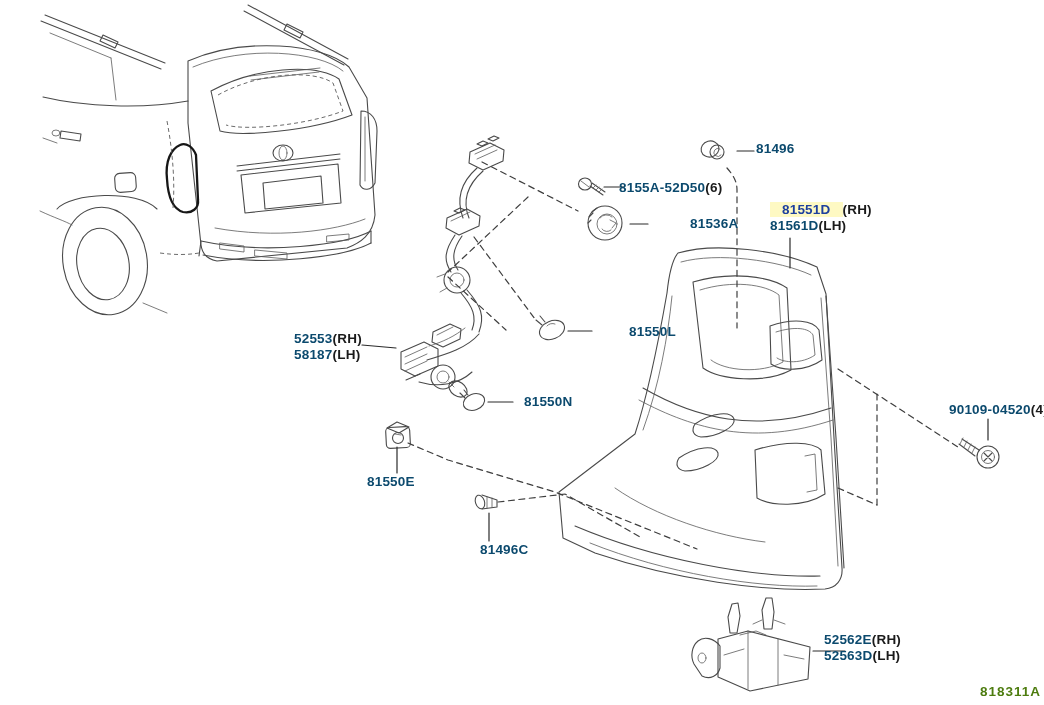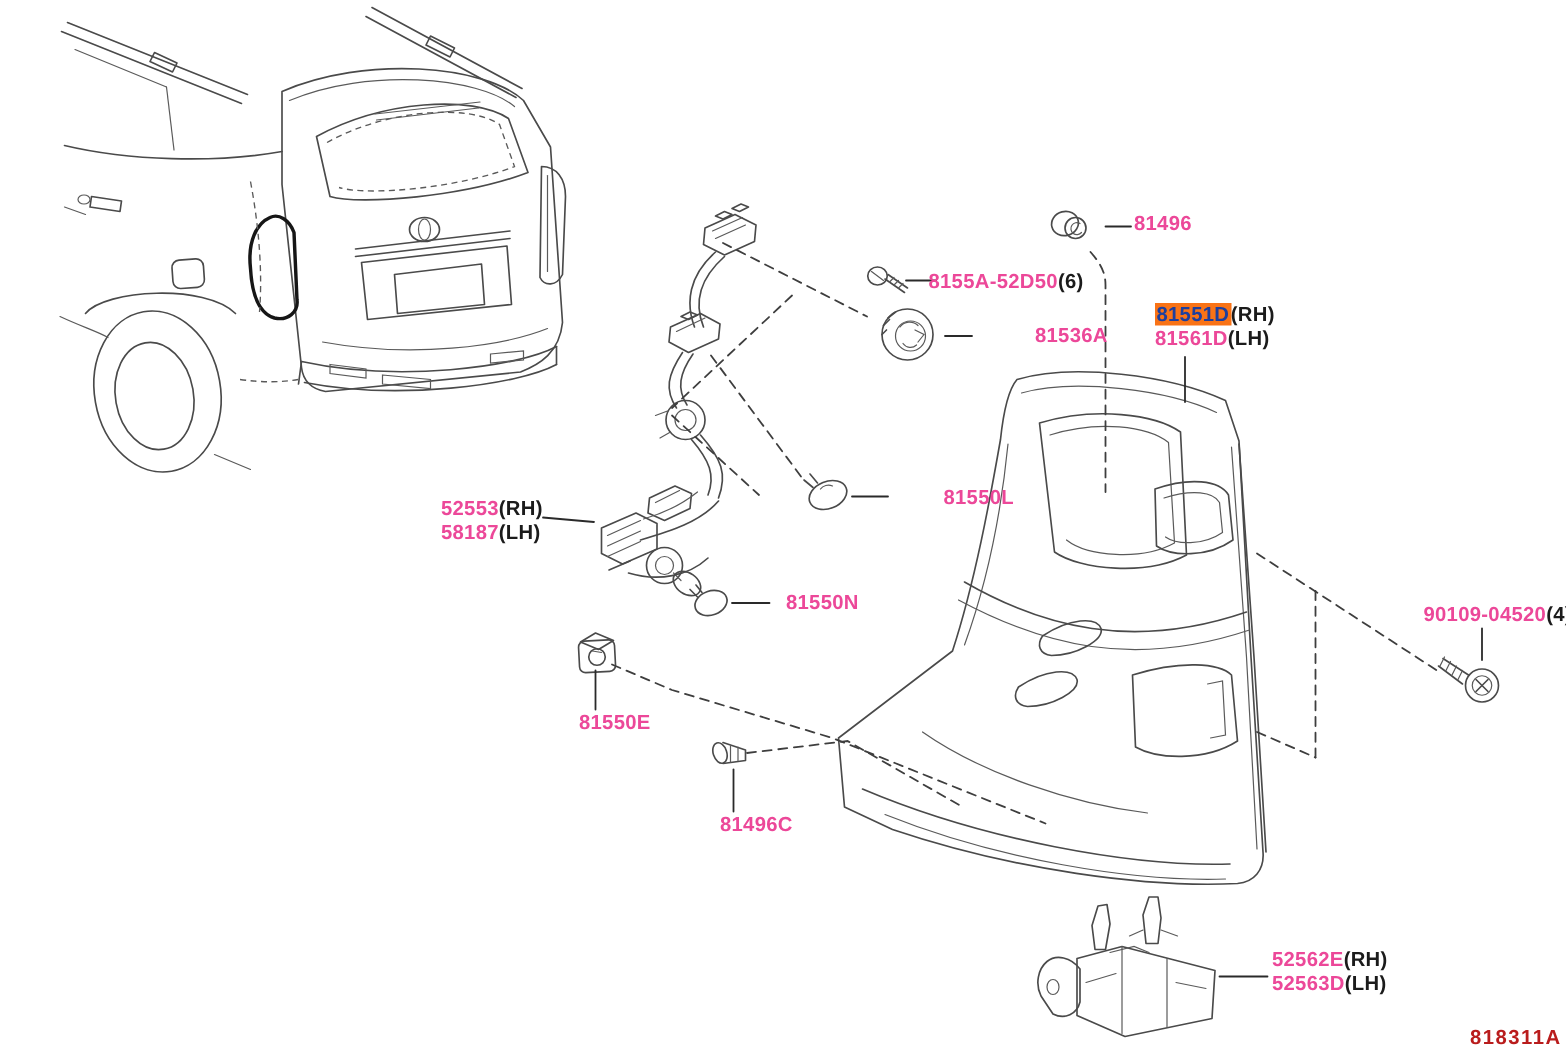--- a/index.html
+++ b/index.html
@@ -5,25 +5,25 @@
   html,body{margin:0;padding:0;background:#fff;}
   #stage{
     position:relative;width:1044px;height:705px;background:#ffffff;overflow:hidden;
     font-family:"Liberation Sans","DejaVu Sans",sans-serif;
   }
   #art{position:absolute;left:0;top:0;}
   .lbl{
     position:absolute;font-size:13.5px;font-weight:bold;line-height:15.5px;
     color:#1b1b1b;white-space:nowrap;letter-spacing:0.2px;cursor:pointer;
   }
-  .lbl .num{color:#ec4899;}
+  .lbl .num{color:#0c4a6e;}
   .lbl .sfx{color:#1b1b1b;font-weight:bold;}
-  .lbl .num.hl{background:#f97316;color:#1d3f9e;padding:0 1px;}
+  .lbl .num.hl{background:#fef9c3;color:#1d3f9e;padding:0 12px;}
   .code{
-    position:absolute;font-size:13.5px;font-weight:bold;color:#b91c1c;letter-spacing:1px;
+    position:absolute;font-size:13.5px;font-weight:bold;color:#4d7c0f;letter-spacing:1px;
   }
   svg .ln{stroke:#4a4a4a;stroke-width:1.1;fill:none;stroke-linecap:round;stroke-linejoin:round;}
   svg .thin{stroke:#5a5a5a;stroke-width:0.8;fill:none;stroke-linecap:round;}
   svg .dk{stroke:#161616;stroke-width:2.3;fill:none;stroke-linejoin:round;}
   svg .dash{stroke:#3e3e3e;stroke-width:1.2;fill:none;stroke-dasharray:6 4.5;stroke-linecap:round;}
   svg .dash2{stroke:#5a5a5a;stroke-width:0.9;fill:none;stroke-dasharray:4 3;}
   svg .ldr{stroke:#2a2a2a;stroke-width:1.2;fill:none;stroke-linecap:round;}
 </style>
 </head>
 <body>
@@ -295,33 +295,33 @@
   </div>
 
   <div class="lbl" style="left:629px;top:324px">
     <span class="num">81550L</span><span class="sfx"></span>
   </div>
 
   <div class="lbl" style="left:524px;top:394px">
     <span class="num">81550N</span><span class="sfx"></span>
   </div>
 
-  <div class="lbl" style="left:386px;top:474px">
+  <div class="lbl" style="left:367px;top:474px">
     <span class="num">81550E</span><span class="sfx"></span>
   </div>
 
   <div class="lbl" style="left:480px;top:542px">
     <span class="num">81496C</span><span class="sfx"></span>
   </div>
 
   <div class="lbl" style="left:949px;top:402px">
     <span class="num">90109-04520</span><span class="sfx">(4)</span>
   </div>
 
-  <div class="lbl" style="left:848px;top:632px">
+  <div class="lbl" style="left:824px;top:632px">
     <div>
       <span class="num">52562E</span><span class="sfx">(RH)</span>
     </div>
     <div>
       <span class="num">52563D</span><span class="sfx">(LH)</span>
     </div>
   </div>
 
   <div class="code" style="left:980px;top:684px">818311A</div>
 

